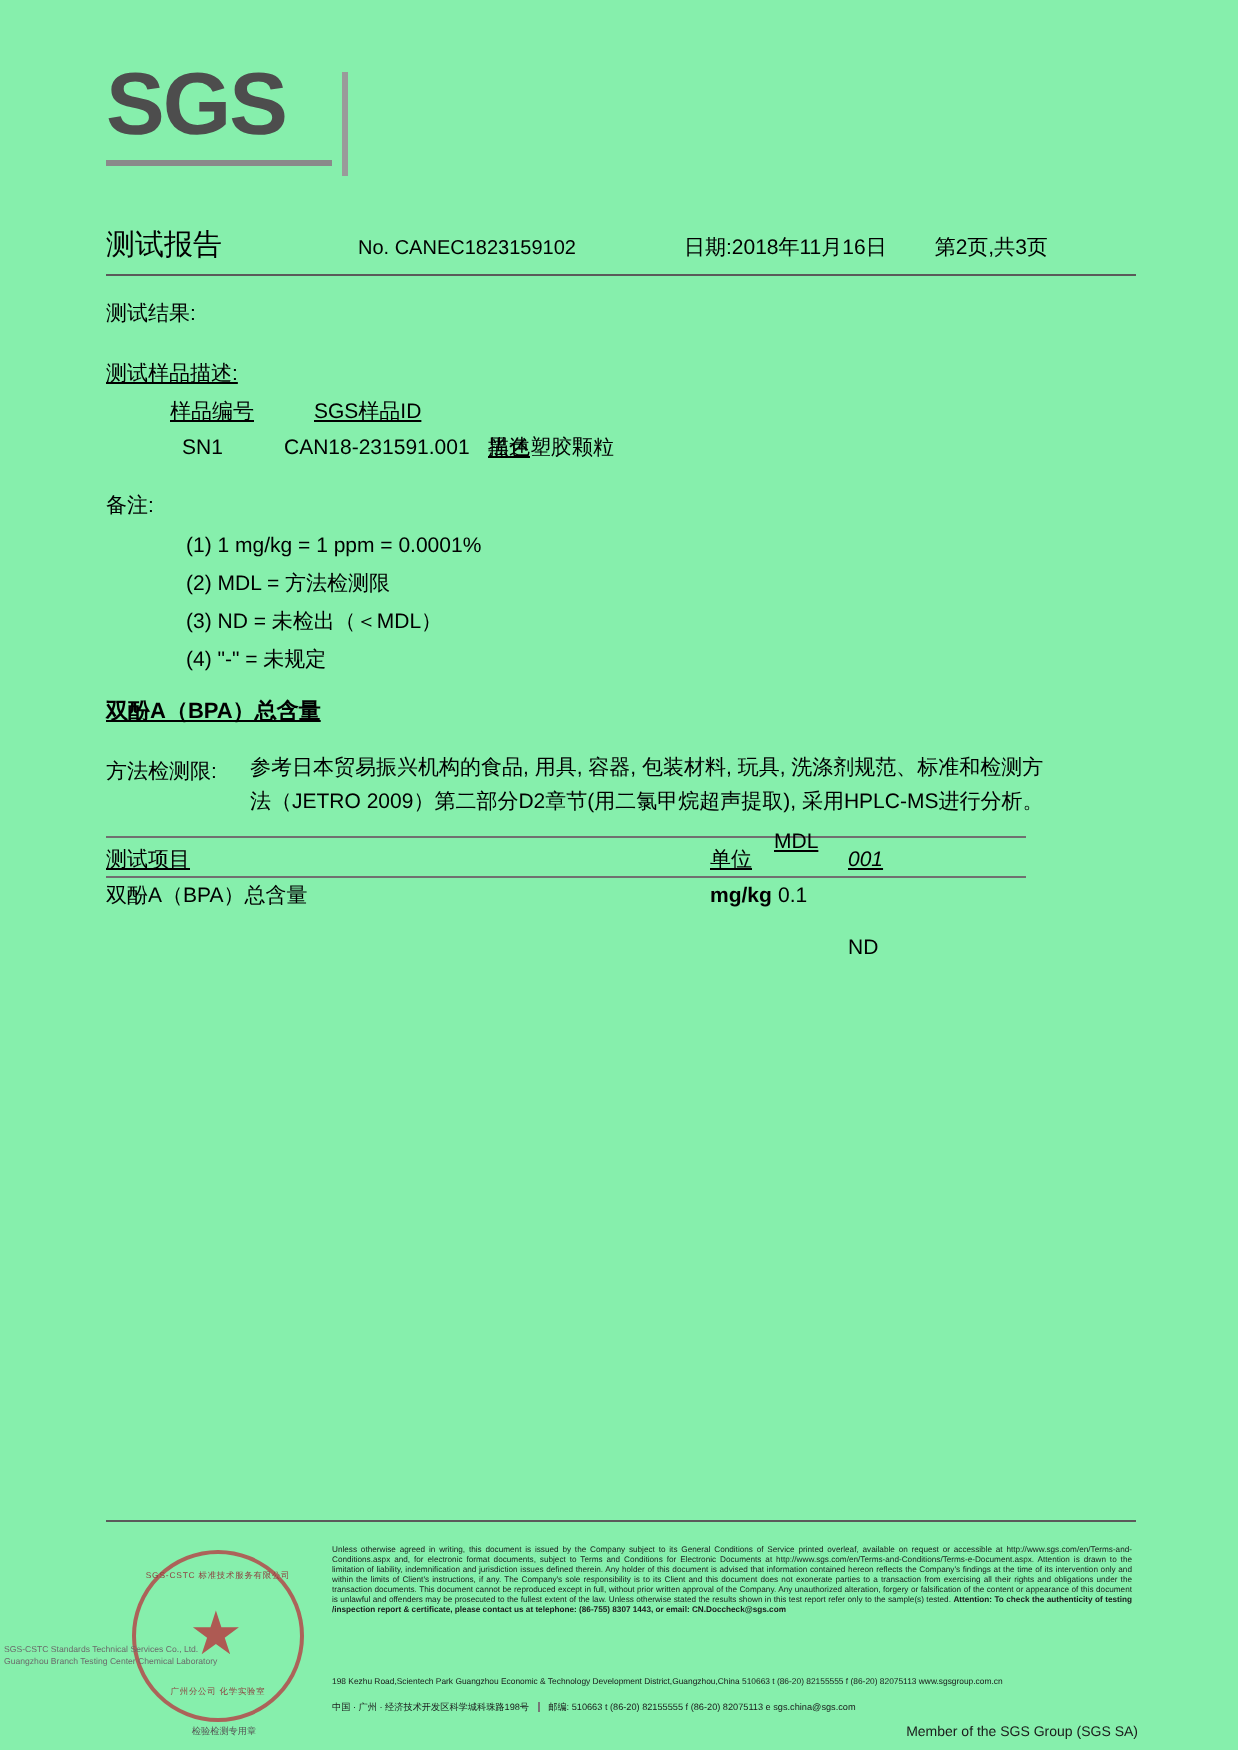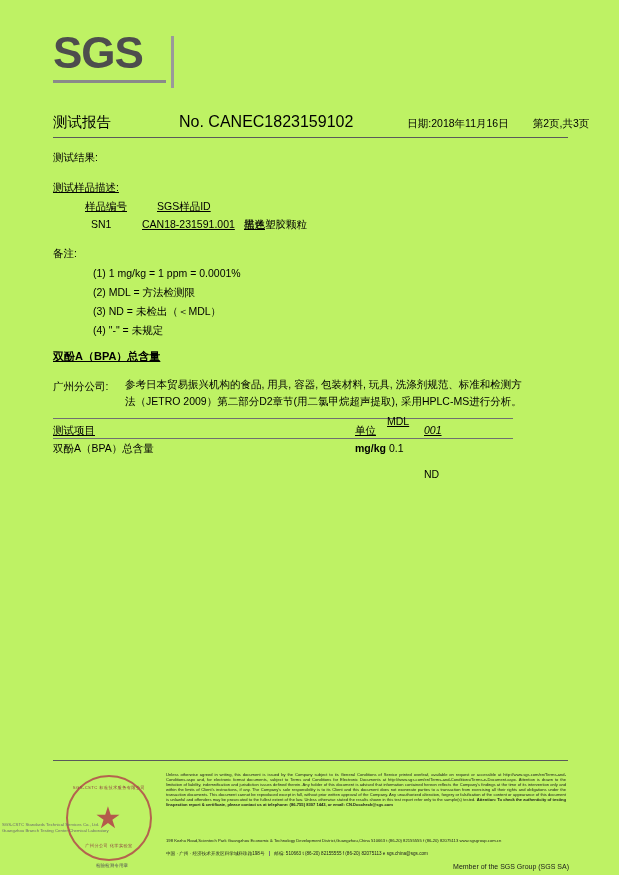--- a/index.html
+++ b/index.html
@@ -10,21 +10,21 @@
     background: #ffffff;
     font-family: "Liberation Sans", sans-serif;
     color: #000000;
     position: relative;
     overflow: hidden;
   }
   .page {
     position: absolute;
     left: 0; top: 0;
     width: 619px; height: 875px;
-    background: #bef264;
+    background: #86efac;
   }
 
   
   .logo-wrap {
     position: absolute;
     left: 53px; top: 30px;
     width: 135px; height: 56px;
   }
   .logo-text {
     font-family: "Liberation Sans", sans-serif;
@@ -56,21 +56,21 @@
     width: 515px;
     display: flex;
     align-items: baseline;
   }
   .doc-title {
     font-size: 14.5px;
     color: #000;
     white-space: nowrap;
   }
   .report-no {
-    font-size: 16px;
+    font-size: 10px;
     margin-left: 68px;
     white-space: nowrap;
   }
   .report-date {
     font-size: 10.5px;
     margin-left: 54px;
     white-space: nowrap;
   }
   .page-no {
     font-size: 10.5px;
@@ -91,21 +91,21 @@
   .u { text-decoration: underline; }
 
   .results-label { left: 53px; top: 150px; }
   .sample-desc-label { left: 53px; top: 180px; }
 
   
   .smp-h1 { left: 85px;  top: 199px; }
   .smp-h2 { left: 157px; top: 199px; }
   .smp-h3 { left: 244px; top: 199px; margin-top: 18px; }
   .smp-v1 { left: 91px;  top: 217px; }
-  .smp-v2 { left: 142px; top: 217px; text-decoration: underline; }
+  .smp-v2 { left: 142px; top: 217px; }
   .smp-v3 { left: 244px; top: 217px; }
 
   .remark-label { left: 53px; top: 246px; }
   .rk1 { left: 93px; top: 266px; }
   .rk2 { left: 93px; top: 285px; }
   .rk3 { left: 93px; top: 304px; }
   .rk4 { left: 93px; top: 323px; }
 
   .section-title { left: 53px; top: 349px; font-size: 11px; font-weight: bold; }
 
@@ -264,21 +264,21 @@
   <div class="txt smp-v3">黑色塑胶颗粒</div>
 
   <div class="txt remark-label">备注:</div>
   <div class="txt rk1">(1) 1 mg/kg = 1 ppm = 0.0001%</div>
   <div class="txt rk2">(2) MDL = 方法检测限</div>
   <div class="txt rk3">(3) ND = 未检出（＜MDL）</div>
   <div class="txt rk4">(4) "-" = 未规定</div>
 
   <div class="txt section-title u">双酚A（BPA）总含量</div>
 
-  <div class="txt method-label">广州分公司:</div>
+  <div class="txt method-label">方法检测限:</div>
   <div class="txt method-l1">参考日本贸易振兴机构的食品, 用具, 容器, 包装材料, 玩具, 洗涤剂规范、标准和检测方</div>
   <div class="txt method-l2">法（JETRO 2009）第二部分D2章节(用二氯甲烷超声提取), 采用HPLC-MS进行分析。</div>
 
   <div class="rt-line-top"></div>
   <div class="txt rt-h-item u">测试项目</div>
   <div class="txt rt-h-unit u">单位</div>
   <div class="txt rt-h-mdl u">MDL</div>
   <div class="txt rt-h-001 u">001</div>
   <div class="rt-line-mid"></div>
 

